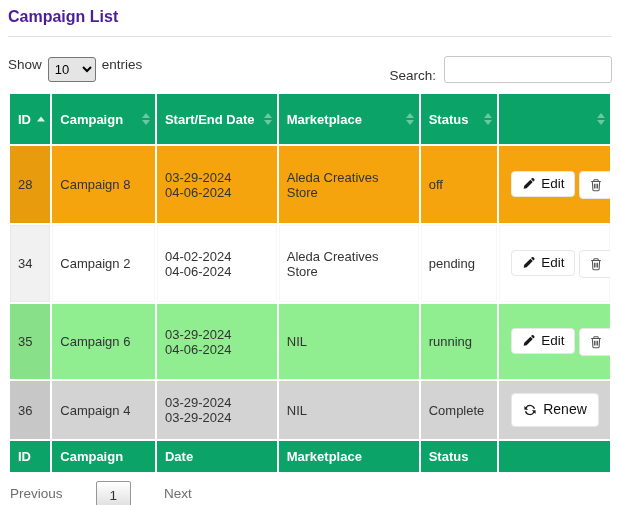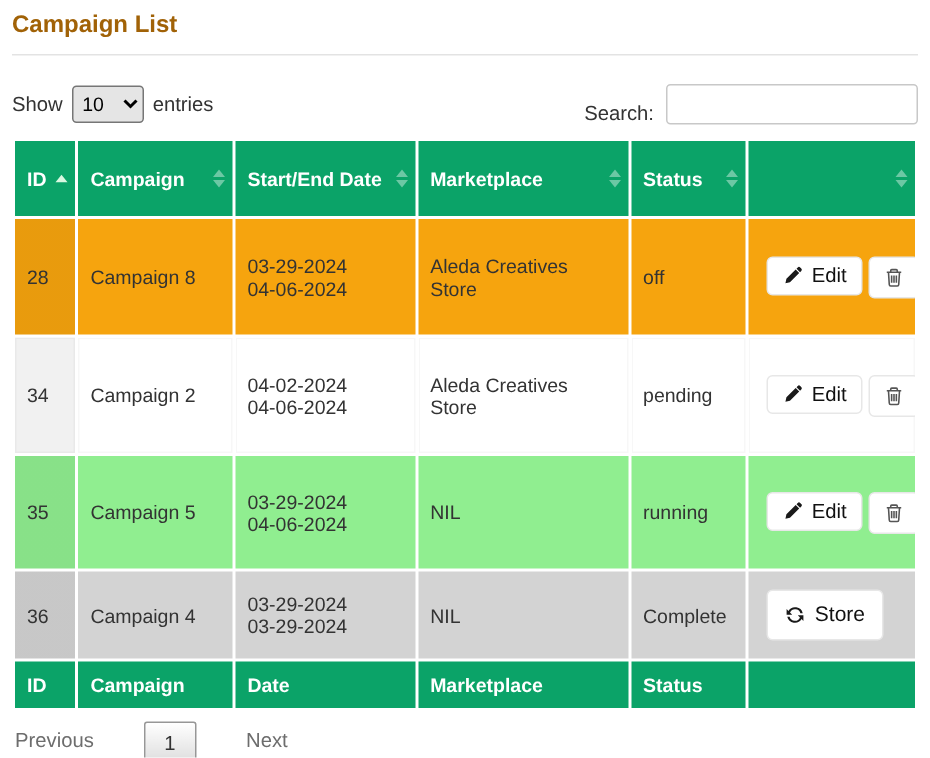--- a/index.html
+++ b/index.html
@@ -4,25 +4,25 @@
 <style>
   * { box-sizing: border-box; }
   html, body { margin: 0; padding: 0; background: #fff; }
   body {
     width: 620px; height: 505px;
     font-family: "Liberation Sans", sans-serif;
     color: #333; font-size: 13px; overflow: hidden;
   }
   .wrap { padding: 6px 8px 0 8px; }
 
-  .page-title { font-size: 16px; font-weight: bold; color: #a16207; margin: 2px 0 10px 0; }
+  .page-title { font-size: 16px; font-weight: bold; color: #4c1d95; margin: 2px 0 10px 0; }
   .divider { border: none; border-top: 1px solid #e3e3e3; margin: 0 0 19px 0; }
 
   .controls { display: flex; justify-content: space-between; align-items: center; margin-bottom: 9px; font-size: 13.5px; color: #333; }
-  .show-wrap { display: flex; align-items: center; gap: 6px; }
+  .show-wrap { display: flex; gap: 6px; }
   .page-size-select {
     font-family: "Liberation Sans", sans-serif; font-size: 13px;
     width: 48px; height: 25px; border: 1px solid #767676; border-radius: 3px; background: #e5e5e5; padding: 1px 2px;
   }
   .search-wrap { display: flex; align-items: flex-end; gap: 8px; }
   .search-input {
     width: 168px; height: 27px; border: 1px solid #c8c8c8; border-radius: 3px;
     padding: 2px 6px; font-size: 13px; font-family: "Liberation Sans", sans-serif;
   }
 
@@ -214,21 +214,21 @@
                     <path d="M6.2 6.5v5.5M8 6.5v5.5M9.8 6.5v5.5"></path>
                   </svg>
               </span>
             </button>
           </div>
         </td>
       </tr>
 
       <tr class="r-mid" style="background: rgb(144, 238, 144);">
         <td class="id-cell">35</td>
-        <td>Campaign 5</td>
+        <td>Campaign 6</td>
         <td>
           <div>03-29-2024</div>
           <div>04-06-2024</div>
         </td>
         <td>NIL</td>
         <td>running</td>
         <td>
           <div class="actions">
             <button class="btn">
               <span class="ic">
@@ -263,21 +263,21 @@
         <td>Complete</td>
         <td>
           <div class="actions">
             <button class="btn btn-renew">
               <span class="ic">
                 <svg width="14" height="14" viewBox="0 0 16 16" fill="#1a1a1a">
                     <path d="M13.9 6.6A6 6 0 0 0 3 4.9L1.6 3.5v4.3h4.3L4.2 6.1a4.2 4.2 0 0 1 7.9.5h1.8z"></path>
                     <path d="M2.1 9.4a6 6 0 0 0 10.9 1.7l1.4 1.4V8.2h-4.3l1.7 1.7a4.2 4.2 0 0 1-7.9-.5H2.1z"></path>
                   </svg>
               </span>
-              <span>Store</span>
+              <span>Renew</span>
             </button>
           </div>
         </td>
       </tr>
 
     </tbody>
     <tfoot>
       <tr>
         <th class="foot">ID</th>
         <th class="foot">Campaign</th>

